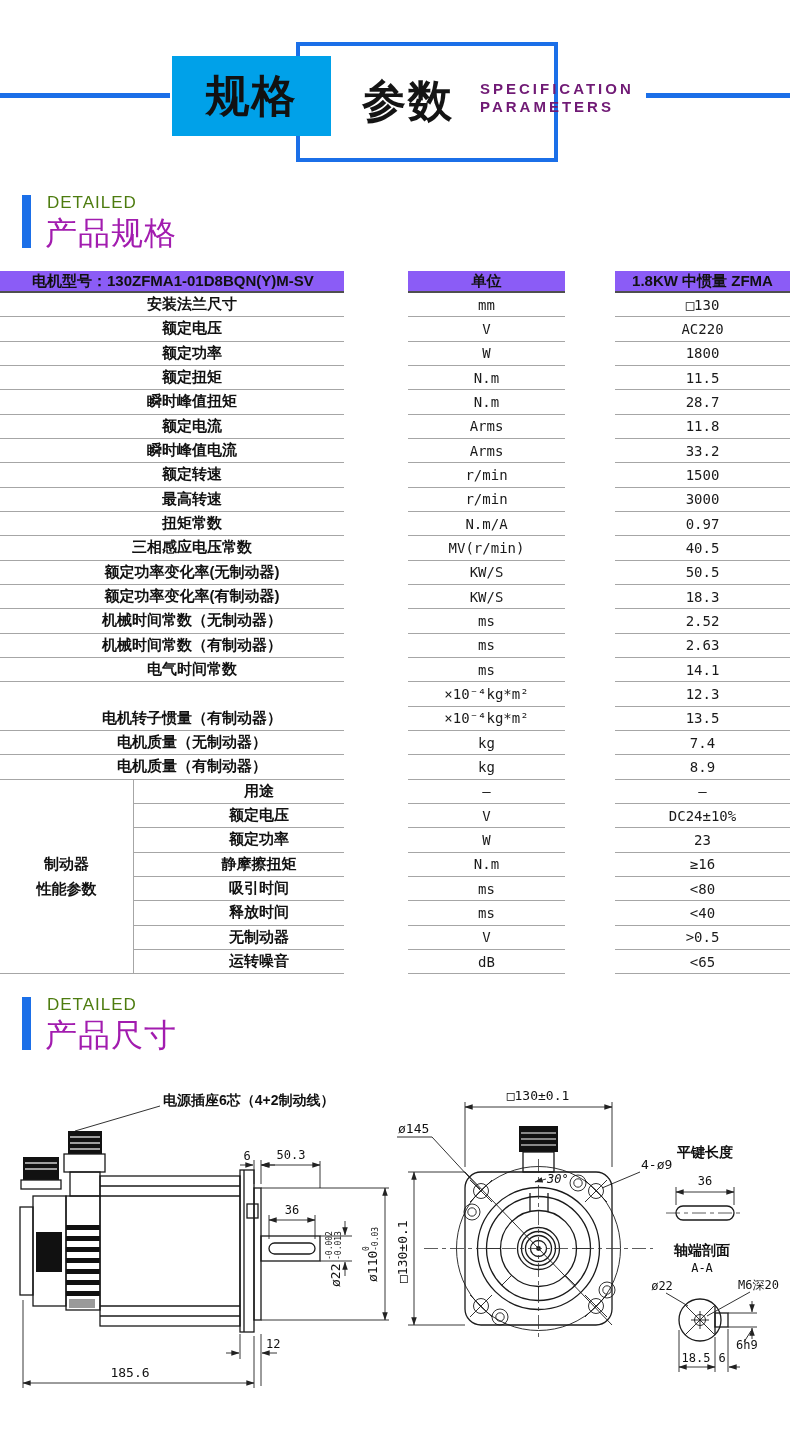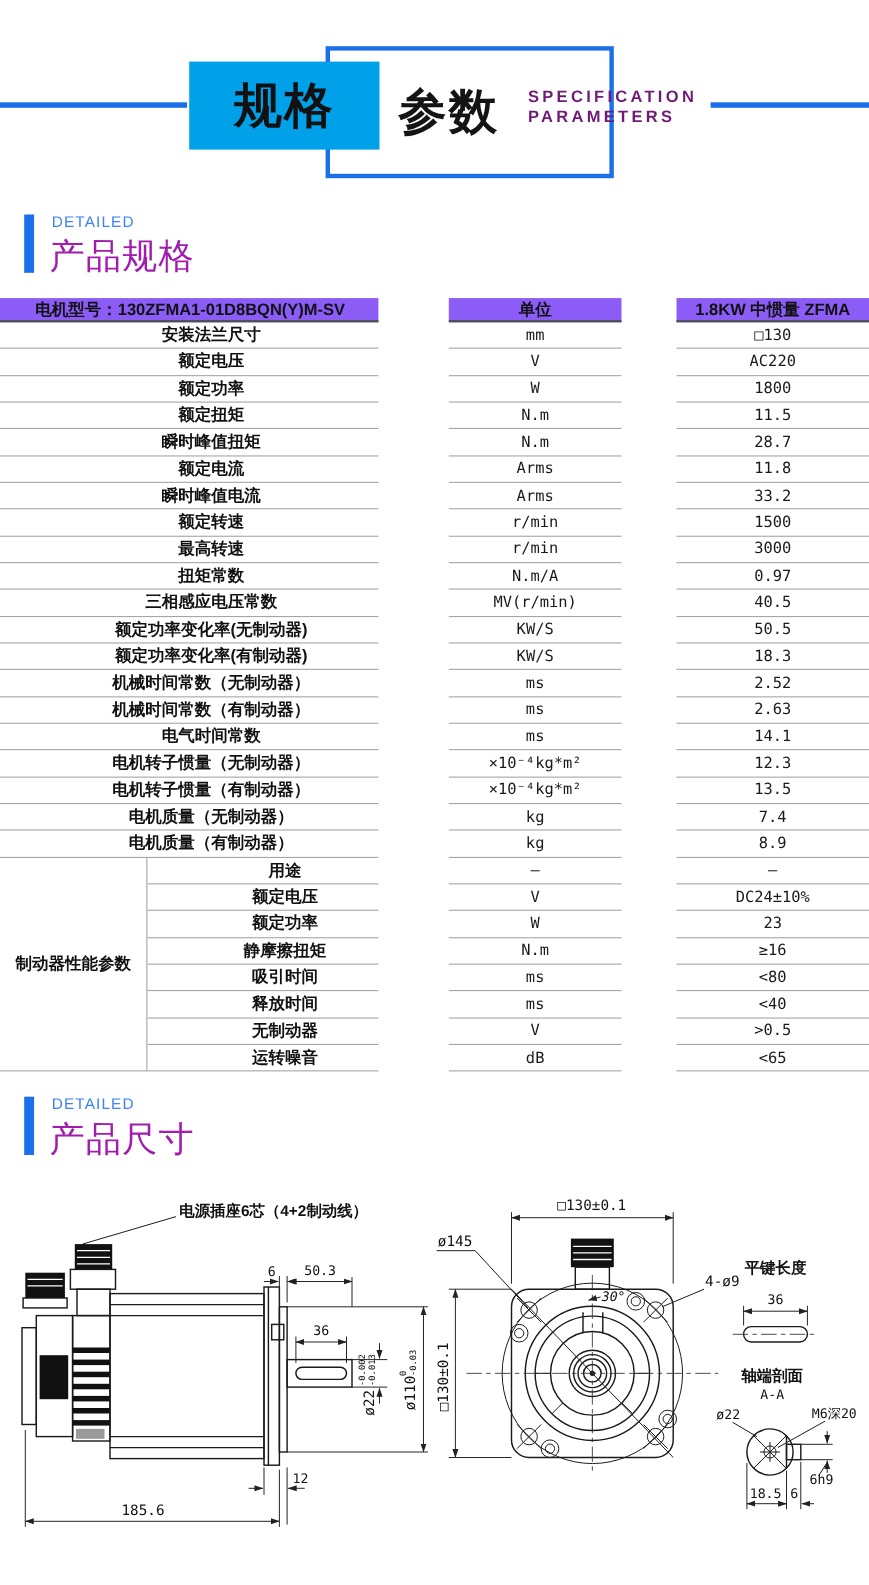--- a/index.html
+++ b/index.html
@@ -3,46 +3,46 @@
 <meta charset="utf-8">
 <style>
   html,body{margin:0;padding:0;background:#fff;}
   #page{position:relative;width:790px;height:1441px;background:#fff;overflow:hidden;
         font-family:"Liberation Sans","DejaVu Sans",sans-serif;color:#111;}
   
   .hline{position:absolute;height:5px;background:#1b6fe8;}
   .hline.left{left:0;top:93px;width:170px;}
   .hline.right{left:646px;top:93px;width:144px;}
   .outline-box{position:absolute;left:296px;top:42px;width:254px;height:112px;border:4px solid #1b6fe8;background:#fff;}
-  .cyan-box{position:absolute;left:172px;top:56px;width:173px;height:80px;background:#00a1e9;
+  .cyan-box{position:absolute;left:172px;top:56px;width:159px;height:80px;background:#00a1e9;
             display:flex;align-items:center;justify-content:center;font-family:Liberation Serif, serif;}
   .badge-primary{font-size:44px;font-weight:bold;color:#111;letter-spacing:2px;}
   .badge-secondary{position:absolute;left:362px;top:72px;font-size:44px;font-weight:bold;color:#141414;letter-spacing:2px;}
   .spec-en{position:absolute;left:480px;top:80px;font-size:15px;font-weight:bold;color:#701a75;letter-spacing:3px;line-height:18px;}
   
   .sect{position:absolute;left:0;width:400px;}
   .sect .bar{position:absolute;left:22px;top:0;width:9px;height:53px;background:#1b6fe8;}
-  .sect .eyebrow{position:absolute;left:47px;top:-2px;font-size:14px;color:#3b82f6;letter-spacing:1px;}
+  .sect .eyebrow{position:absolute;left:47px;top:-2px;font-size:17px;color:#4d7c0f;letter-spacing:1px;}
   .sect .title{position:absolute;left:45px;top:17px;font-size:32px;color:#a21caf;letter-spacing:1px;}
   #sect-spec{top:195px;height:60px;}
   #sect-dim{top:997px;height:60px;}
   
   .tbl{position:absolute;left:0;top:271px;width:790px;display:grid;
        grid-template-columns:134px 210px 64px 157px 50px 175px;
        grid-template-rows:22px;grid-auto-rows:24.33px;}
   .th{background:#8b5cf6;border-bottom:2px solid #4f4f4f;font-weight:bold;font-size:15px;
       display:flex;align-items:center;justify-content:center;white-space:nowrap;}
   .th-model{grid-column:1/3;grid-row:1;justify-content:flex-start;padding-left:32px;}
   .th-unit{grid-column:4;grid-row:1;}
   .th-value{grid-column:6;grid-row:1;}
   .td{border-bottom:1px solid #a6a6a6;display:flex;align-items:center;justify-content:center;white-space:nowrap;}
   .td-name{font-weight:bold;font-size:15px;padding-left:40px;}
   .td-mono{font-family:"DejaVu Sans Mono",monospace;font-size:14px;color:#1a1a1a;}
   .group-cell{grid-column:1;border-bottom:1px solid #a6a6a6;border-right:1px solid #a6a6a6;
-      display:flex;flex-direction:row;align-items:center;justify-content:center;
+      display:flex;flex-direction:column;align-items:center;justify-content:center;
       font-weight:bold;font-size:15px;line-height:25px;}
   
   #drawing{position:absolute;left:0;top:1075px;}
   .ol{fill:none;stroke:#1a1a1a;stroke-width:1.3;}
   .thin{fill:none;stroke:#1a1a1a;stroke-width:0.9;}
   .fillb{fill:#111;stroke:none;}
   .dim{stroke:#222;stroke-width:0.9;fill:none;}
   .cl{stroke:#333;stroke-width:0.8;fill:none;stroke-dasharray:14 4 4 4;}
   .dtext{font-family:"DejaVu Sans Mono",monospace;font-size:12px;fill:#111;}
   .dtext13{font-family:"DejaVu Sans Mono",monospace;font-size:13px;fill:#111;}
@@ -117,21 +117,20 @@
       <div class="td td-mono" style="grid-area: 14 / 6;">18.3</div>
       <div class="td td-name" style="grid-area: 15 / 1 / auto / 3;">机械时间常数（无制动器）</div>
       <div class="td td-mono" style="grid-area: 15 / 4;">ms</div>
       <div class="td td-mono" style="grid-area: 15 / 6;">2.52</div>
       <div class="td td-name" style="grid-area: 16 / 1 / auto / 3;">机械时间常数（有制动器）</div>
       <div class="td td-mono" style="grid-area: 16 / 4;">ms</div>
       <div class="td td-mono" style="grid-area: 16 / 6;">2.63</div>
       <div class="td td-name" style="grid-area: 17 / 1 / auto / 3;">电气时间常数</div>
       <div class="td td-mono" style="grid-area: 17 / 4;">ms</div>
       <div class="td td-mono" style="grid-area: 17 / 6;">14.1</div>
-      <div class="td td-name" style="grid-area: 18 / 1 / auto / 3;">电机转子惯量（无制动器）</div>
       <div class="td td-mono" style="grid-area: 18 / 4;">×10⁻⁴kg*m²</div>
       <div class="td td-mono" style="grid-area: 18 / 6;">12.3</div>
       <div class="td td-name" style="grid-area: 19 / 1 / auto / 3;">电机转子惯量（有制动器）</div>
       <div class="td td-mono" style="grid-area: 19 / 4;">×10⁻⁴kg*m²</div>
       <div class="td td-mono" style="grid-area: 19 / 6;">13.5</div>
       <div class="td td-name" style="grid-area: 20 / 1 / auto / 3;">电机质量（无制动器）</div>
       <div class="td td-mono" style="grid-area: 20 / 4;">kg</div>
       <div class="td td-mono" style="grid-area: 20 / 6;">7.4</div>
       <div class="td td-name" style="grid-area: 21 / 1 / auto / 3;">电机质量（有制动器）</div>
       <div class="td td-mono" style="grid-area: 21 / 4;">kg</div>

